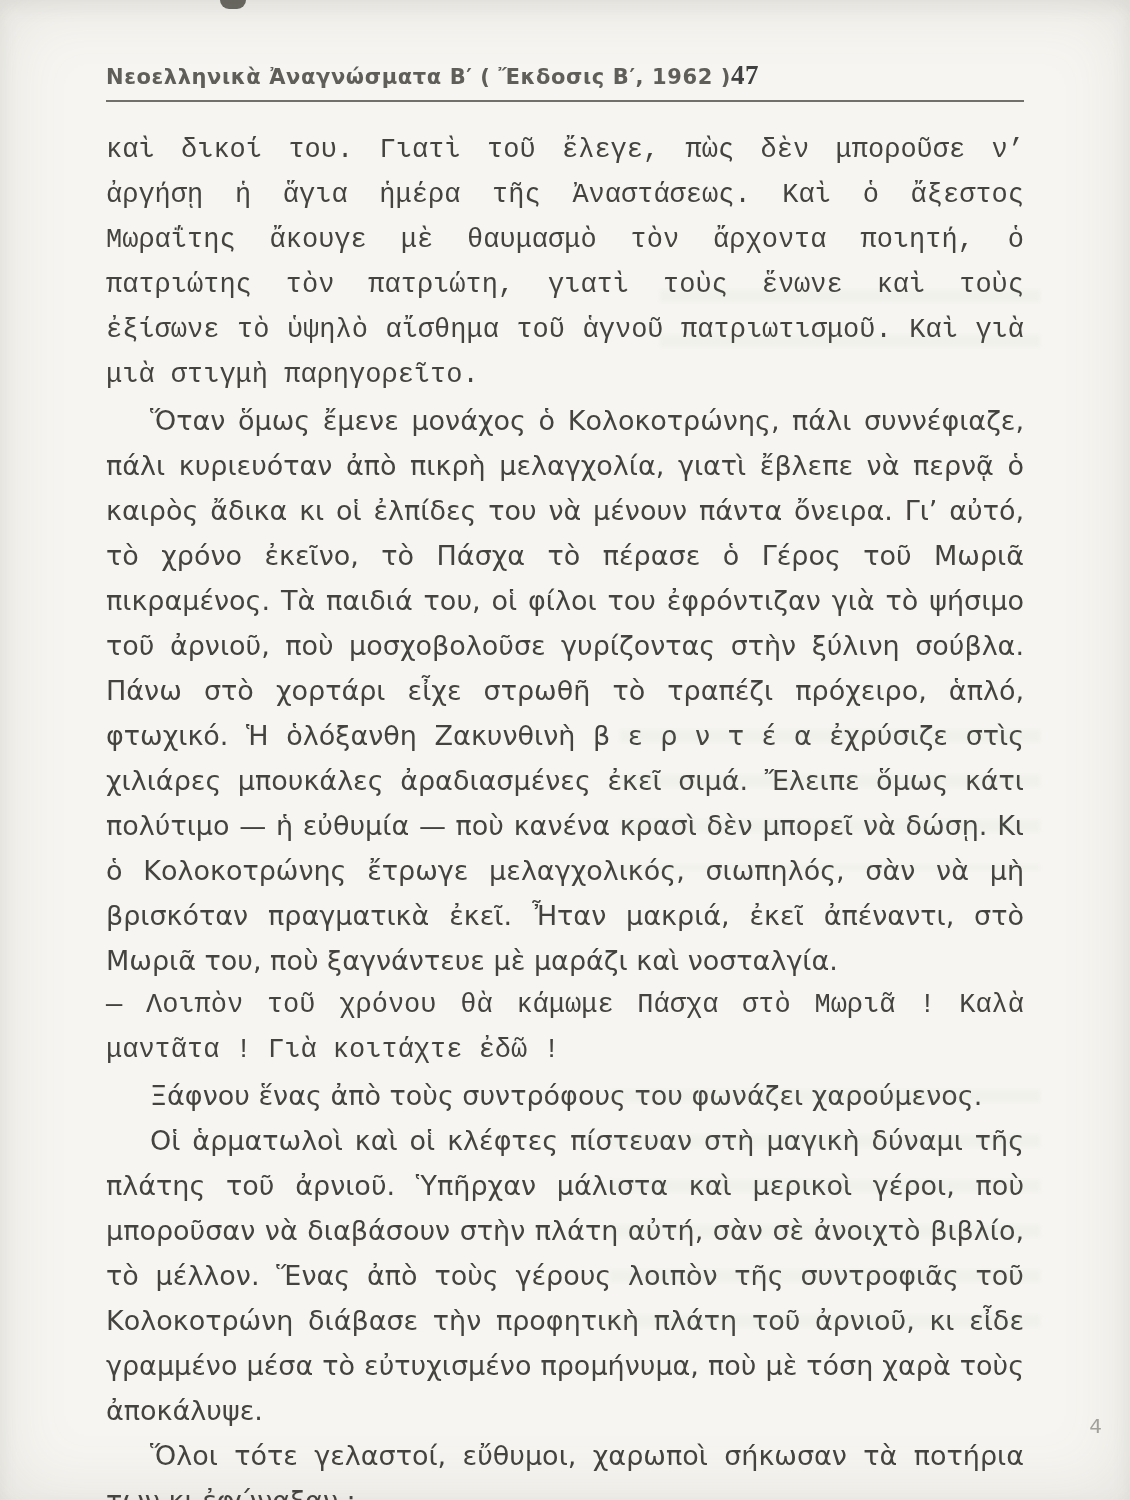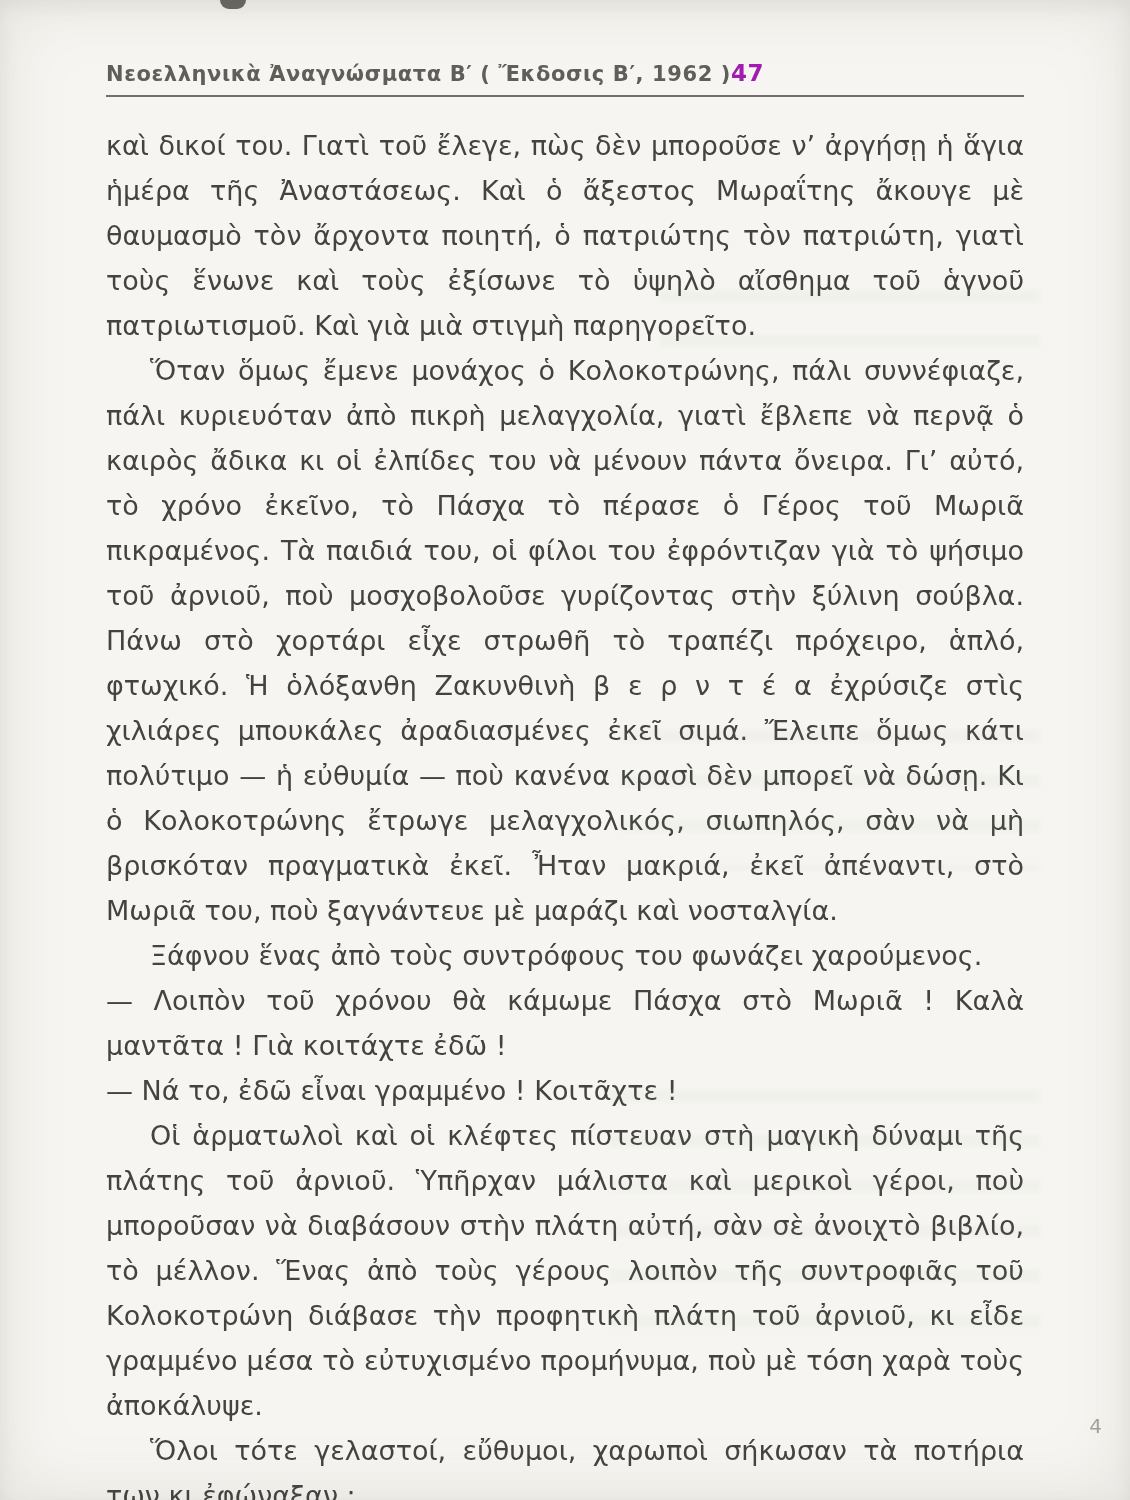--- a/index.html
+++ b/index.html
@@ -27,39 +27,40 @@
     font-size: 21px;
     letter-spacing: 0.6px;
     color: #4c4a45;
   }
   .running-title {
     font-weight: bold;
     opacity: 0.88;
   }
   .page-number {
     font-weight: bold;
-    font-size: 23px;
-    color: #a21caf;
+    font-size: 27px;
+    color: #404040;
+    font-family: Liberation Serif, serif;
   }
   .header-rule {
     height: 2px;
     background: #5a5852;
     margin-top: 9px;
     opacity: 0.85;
   }
   .text-block {
     margin-top: 26px;
     font-size: 27px;
     line-height: 45px;
     text-align: justify;
     color: #454340;
   }
   .para { margin: 0; }
   .para.indent { text-indent: 44px; }
-  .para.no-indent { text-indent: 0; }
+  .para.no-indent { text-indent: 0; font-family: Liberation Mono, monospace; }
 
   
   .ink-smudge {
     position: absolute;
     top: 0;
     left: 220px;
     width: 26px;
     height: 9px;
     background: #3c3a33;
     border-radius: 0 0 10px 10px;
@@ -99,23 +100,22 @@
 
   <header class="page-header">
     <span class="running-title">Νεοελληνικὰ Ἀναγνώσματα Β′ ( Ἔκδοσις Β′, 1962 )</span>
     <span class="page-number">47</span>
   </header>
   <div class="header-rule"></div>
 
   <main class="text-block">
     <p class="para no-indent">καὶ δικοί του. Γιατὶ τοῦ ἔλεγε, πὼς δὲν μποροῦσε ν’ ἀργήσῃ ἡ ἅγια ἡμέρα τῆς Ἀναστάσεως. Καὶ ὁ ἄξεστος Μωραΐτης ἄκουγε μὲ θαυμασμὸ τὸν ἄρχοντα ποιητή, ὁ πατριώτης τὸν πατριώτη, γιατὶ τοὺς ἕνωνε καὶ τοὺς ἐξίσωνε τὸ ὑψηλὸ αἴσθημα τοῦ ἁγνοῦ πατριωτισμοῦ. Καὶ γιὰ μιὰ στιγμὴ παρηγορεῖτο.</p>
     <p class="para indent">Ὅταν ὅμως ἔμενε μονάχος ὁ Κολοκοτρώνης, πάλι συννέφιαζε, πάλι κυριευόταν ἀπὸ πικρὴ μελαγχολία, γιατὶ ἔβλεπε νὰ περνᾷ ὁ καιρὸς ἄδικα κι οἱ ἐλπίδες του νὰ μένουν πάντα ὄνειρα. Γι’ αὐτό, τὸ χρόνο ἐκεῖνο, τὸ Πάσχα τὸ πέρασε ὁ Γέρος τοῦ Μωριᾶ πικραμένος. Τὰ παιδιά του, οἱ φίλοι του ἐφρόντιζαν γιὰ τὸ ψήσιμο τοῦ ἀρνιοῦ, ποὺ μοσχοβολοῦσε γυρίζοντας στὴν ξύλινη σούβλα. Πάνω στὸ χορτάρι εἶχε στρωθῆ τὸ τραπέζι πρόχειρο, ἁπλό, φτωχικό. Ἡ ὁλόξανθη Ζακυνθινὴ β ε ρ ν τ έ α  ἐχρύσιζε στὶς χιλιάρες μπουκάλες ἀραδιασμένες ἐκεῖ σιμά. Ἔλειπε ὅμως κάτι πολύτιμο — ἡ εὐθυμία — ποὺ κανένα κρασὶ δὲν μπορεῖ νὰ δώσῃ. Κι ὁ Κολοκοτρώνης ἔτρωγε μελαγχολικός, σιωπηλός, σὰν νὰ μὴ βρισκόταν πραγματικὰ ἐκεῖ. Ἦταν μακριά, ἐκεῖ ἀπέναντι, στὸ Μωριᾶ του, ποὺ ξαγνάντευε μὲ μαράζι καὶ νοσταλγία.</p>
+    <p class="para no-indent">— Λοιπὸν τοῦ χρόνου θὰ κάμωμε Πάσχα στὸ Μωριᾶ ! Καλὰ μαντᾶτα ! Γιὰ κοιτάχτε ἐδῶ !</p>
     <p class="para indent">Ξάφνου ἕνας ἀπὸ τοὺς συντρόφους του φωνάζει χαρούμενος.</p>
-    <p class="para no-indent">— Λοιπὸν τοῦ χρόνου θὰ κάμωμε Πάσχα στὸ Μωριᾶ ! Καλὰ μαντᾶτα ! Γιὰ κοιτάχτε ἐδῶ !</p>
-    <p class="para no-indent">— Νά το, ἐδῶ εἶναι γραμμένο ! Κοιτᾶχτε !</p>
     <p class="para indent">Οἱ ἁρματωλοὶ καὶ οἱ κλέφτες πίστευαν στὴ μαγικὴ δύναμι τῆς πλάτης τοῦ ἀρνιοῦ. Ὑπῆρχαν μάλιστα καὶ μερικοὶ γέροι, ποὺ μποροῦσαν νὰ διαβάσουν στὴν πλάτη αὐτή, σὰν σὲ ἀνοιχτὸ βιβλίο, τὸ μέλλον. Ἕνας ἀπὸ τοὺς γέρους λοιπὸν τῆς συντροφιᾶς τοῦ Κολοκοτρώνη διάβασε τὴν προφητικὴ πλάτη τοῦ ἀρνιοῦ, κι εἶδε γραμμένο μέσα τὸ εὐτυχισμένο προμήνυμα, ποὺ μὲ τόση χαρὰ τοὺς ἀποκάλυψε.</p>
     <p class="para indent">Ὅλοι τότε γελαστοί, εὔθυμοι, χαρωποὶ σήκωσαν τὰ ποτήρια των κι ἐφώναξαν :</p>
 
   </main>
 
   <div class="signature-mark">4</div>
 
 </div>
 
 </body></html>

